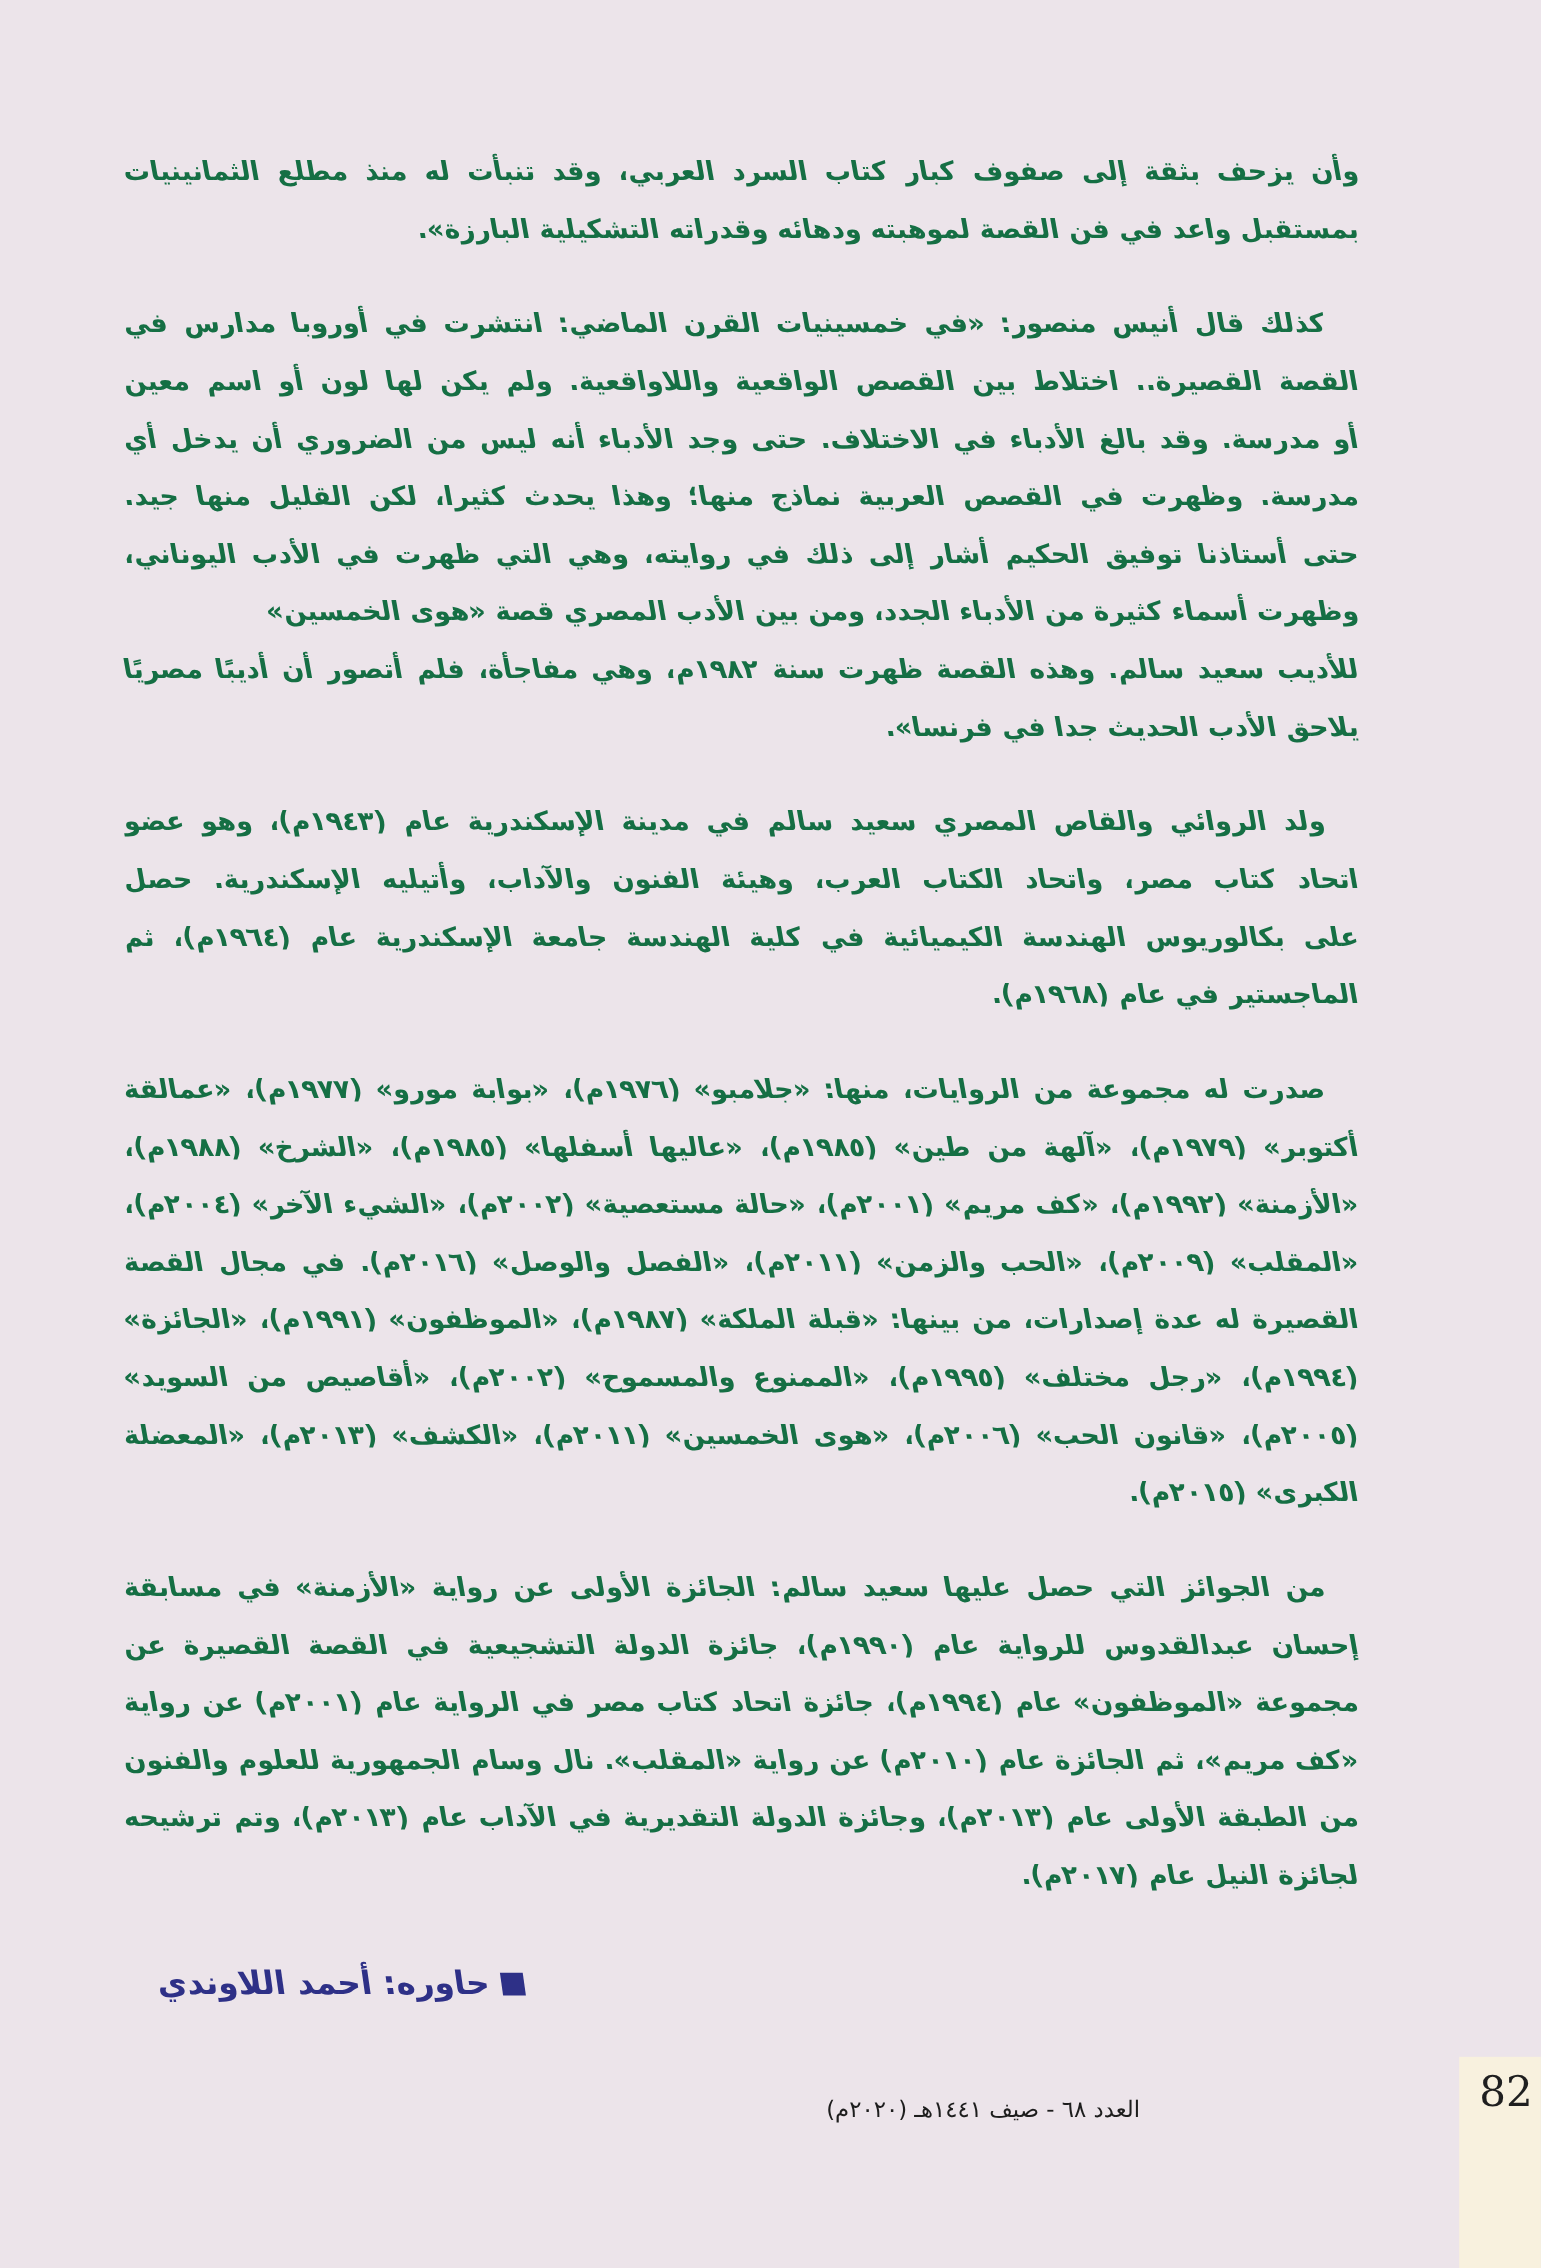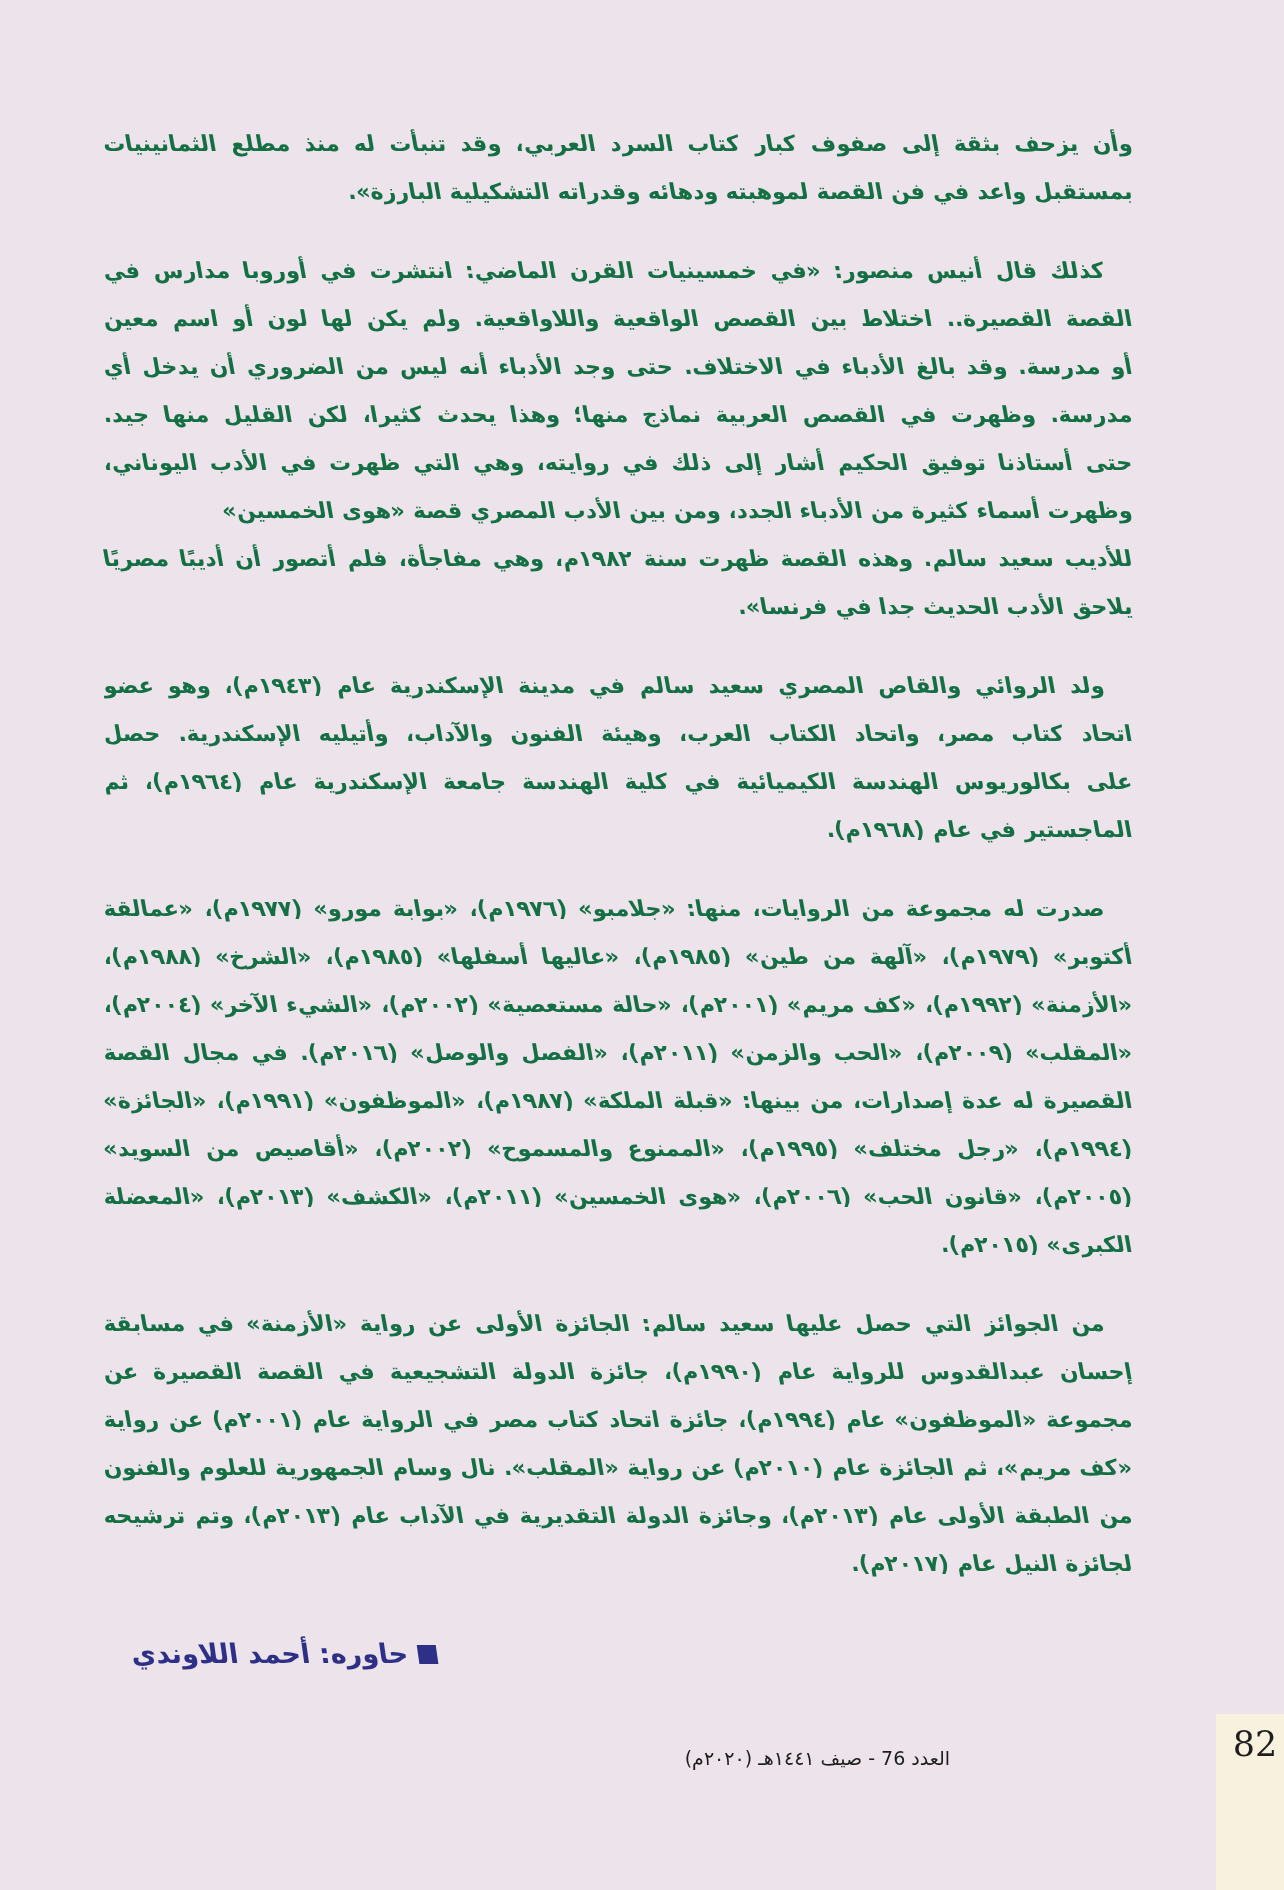--- a/index.html
+++ b/index.html
@@ -143,19 +143,19 @@
       <div class="ln">من الطبقة الأولى عام (٢٠١٣م)، وجائزة الدولة التقديرية في الآداب عام (٢٠١٣م)، وتم ترشيحه</div>
       <div class="ln end">لجائزة النيل عام (٢٠١٧م).</div>
     </section>
 
   </main>
 
   <div class="byline">
     <span class="sq"></span><span>حاوره: أحمد اللاوندي</span>
   </div>
 
-  <div class="footer-issue">العدد 76 - صيف ١٤٤١هـ (٢٠٢٠م)</div>
+  <div class="footer-issue">العدد ٦٨ - صيف ١٤٤١هـ (٢٠٢٠م)</div>
 
   <div class="page-band">
     <div class="pagenum">82</div>
   </div>
 
 </div>
 
 </body></html>

